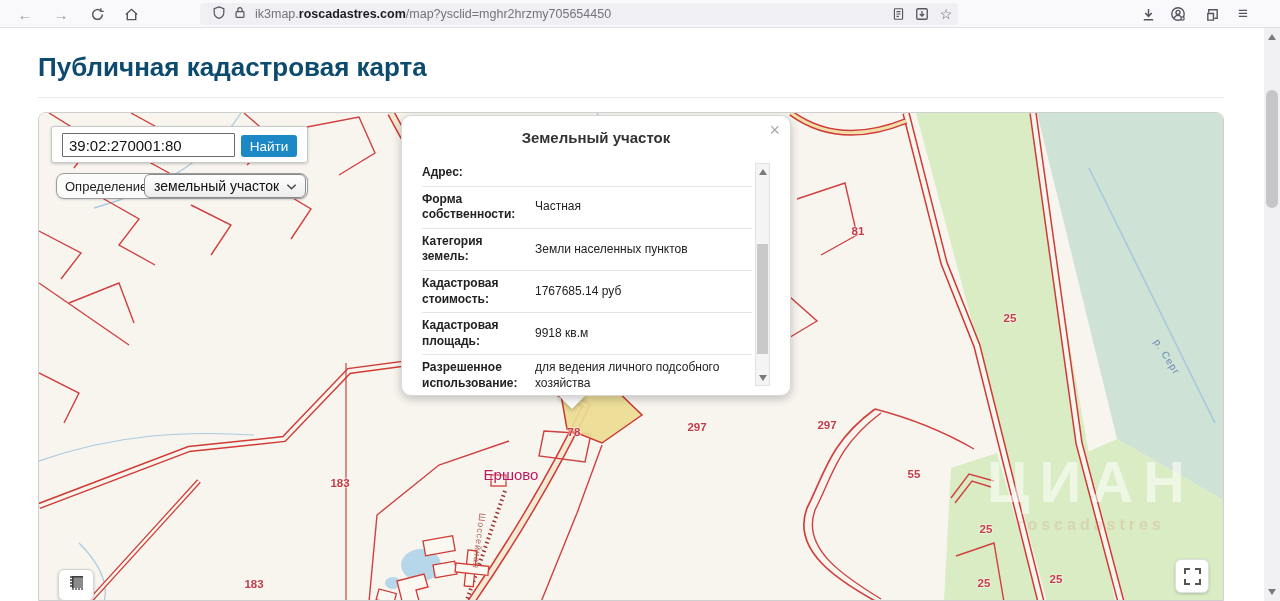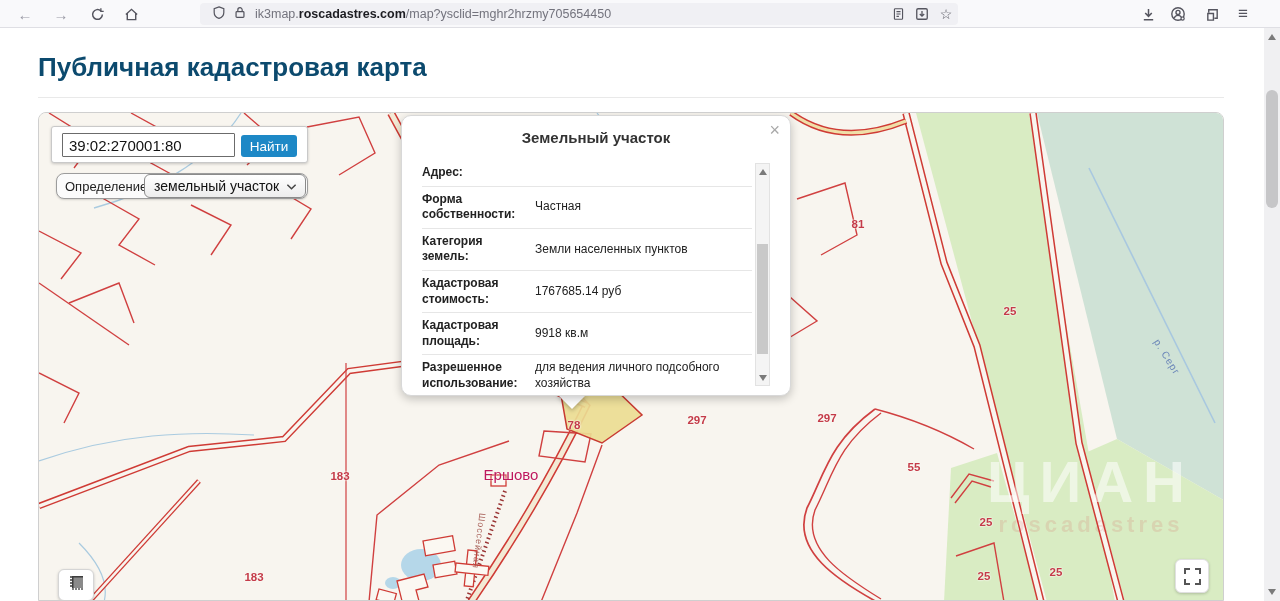--- a/index.html
+++ b/index.html
@@ -24,30 +24,30 @@
   .page-title { position:absolute; left:38px; top:52px; font-size:26px; font-weight:600;
     color:#0c4a6e; z-index:5; }
   .title-divider { position:absolute; left:38px; top:97px; width:1186px; height:1px;
     background:#e9e9e9; }
 
   
   .map-wrap { position:absolute; left:38px; top:112px; width:1186px; height:489px;
     border:1px solid #cfcfcf; border-radius:8px 8px 0 0; overflow:hidden; background:#f8f5ef; }
   .map-art { position:absolute; left:0; top:0; z-index:0; }
   .map-label { position:absolute; z-index:2; font-size:11.5px; font-weight:700; color:#c43b49;
-    transform:translate(-50%,-50%); text-shadow:0 0 2px #fdfbf6, 0 0 2px #fdfbf6; pointer-events:none; }
+    transform:translate(-50%,-50%); text-shadow:0 0 2px #fdfbf6, 0 0 2px #fdfbf6; pointer-events:none;margin-top:7px; }
   .place-label { position:absolute; z-index:2; font-size:15px; color:#be185d;
     transform:translate(-50%,-50%); text-shadow:0 0 2px #fff; }
   .river-label { position:absolute; z-index:2; font-size:10px; color:#6b86b8;
     transform:translate(-50%,-50%) rotate(58deg); letter-spacing:1px; }
   .street-label { position:absolute; z-index:2; font-size:9px; color:#9c4a42;
     transform:translate(-50%,-50%) rotate(97deg); letter-spacing:1px; opacity:.85; }
   .watermark { position:absolute; z-index:1; font-size:58px; font-weight:700;
     color:rgba(255,255,255,.55); letter-spacing:10px; transform:translate(-50%,-50%); pointer-events:none; }
-  .watermark-sub { position:absolute; z-index:1; font-size:22px; font-weight:700;
+  .watermark-sub { position:absolute; z-index:1; font-size:16px; font-weight:700;
     color:rgba(210,70,70,.14); letter-spacing:4px; transform:translate(-50%,-50%); pointer-events:none;text-align:right; }
 
   
   .search-panel { position:absolute; left:12px; top:13px; width:257px; height:37px;
     background:#fff; border:1px solid #c9c9c9; border-radius:3px; box-shadow:0 1px 3px rgba(0,0,0,.2); z-index:6; }
   .search-input { position:absolute; left:10px; top:6px; width:173px; height:24px;
     border:1.5px solid #6b6b6b; border-radius:1px; font-size:15px; color:#111; padding:0 6px;
     font-family:"Liberation Sans", sans-serif; }
   .search-btn { position:absolute; left:189px; top:8px; width:56px; height:22px;
     background:#1d88c6; color:#fff; border:none; border-radius:3px; font-size:13.5px;

